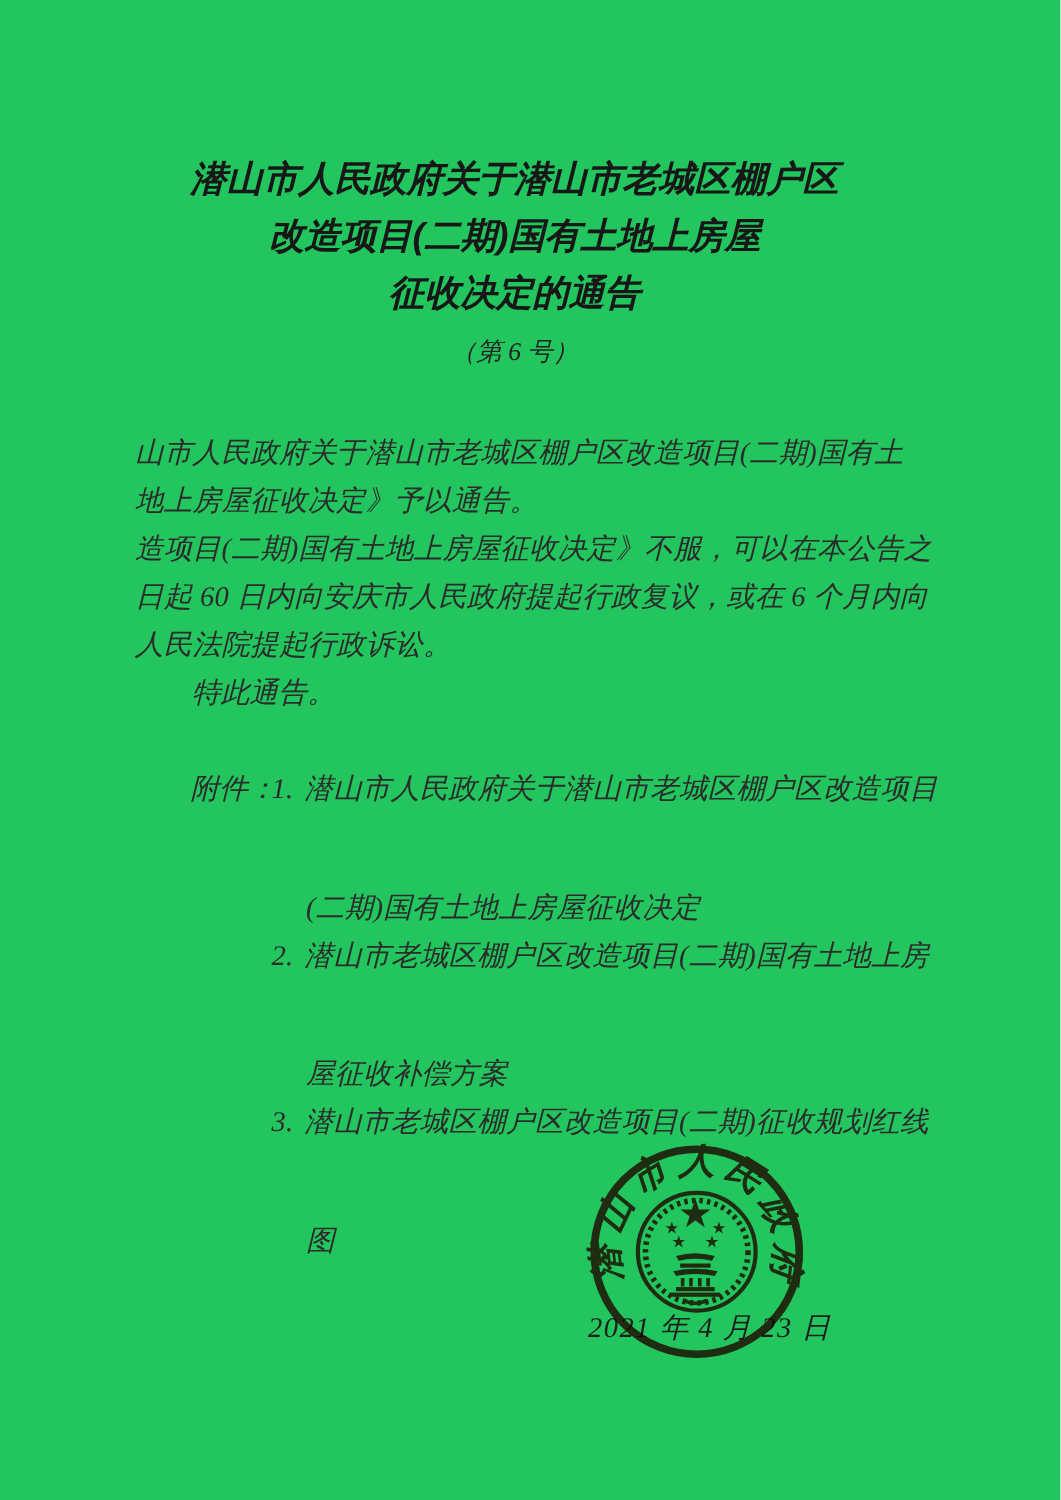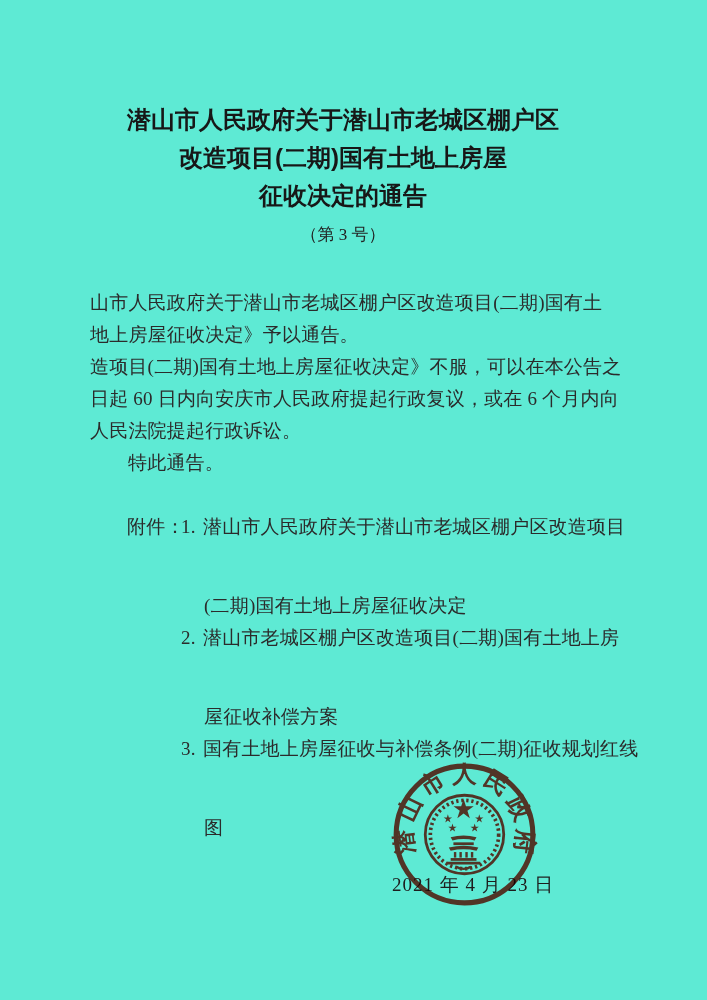--- a/index.html
+++ b/index.html
@@ -1,19 +1,20 @@
 <!DOCTYPE html>
 <html style="--seal-color: #d92a1e;"><head>
 <meta charset="utf-8">
 <style>
   html,body { margin:0; padding:0; background:#ffffff; }
   .page {
     position:relative; width:707px; height:1000px;
-    background:#5eead4; overflow:hidden;
+    background:#22c55e; overflow:hidden;
     font-family:"Liberation Serif","DejaVu Serif",serif;
+    font-style:italic;
   }
   
   .title {
     position:absolute; top:101px; left:0; width:686px;
     text-align:center; font-weight:bold;
     font-size:24px; line-height:38px; color:#171717;
     font-family:"Liberation Sans","DejaVu Sans",sans-serif;
   }
   .doc-no {
     position:absolute; top:223px; left:0; width:686px;
@@ -53,38 +54,38 @@
 <body>
 
 <div class="page">
 
   <div class="title">
     <div>潜山市人民政府关于潜山市老城区棚户区</div>
     <div>改造项目(二期)国有土地上房屋</div>
     <div>征收决定的通告</div>
   </div>
 
-  <div class="doc-no">（第 3 号）</div>
+  <div class="doc-no">（第 6 号）</div>
 
   <div class="flow">
     <div class="line">山市人民政府关于潜山市老城区棚户区改造项目(二期)国有土</div>
     <div class="line">地上房屋征收决定》予以通告。</div>
     <div class="line">造项目(二期)国有土地上房屋征收决定》不服，可以在本公告之</div>
     <div class="line">日起 60 日内向安庆市人民政府提起行政复议，或在 6 个月内向</div>
     <div class="line">人民法院提起行政诉讼。</div>
     <div class="line ind">特此通告。</div>
     <div class="line blank"></div>
 
     <div class="line att-first"><span class="att-label">附件：</span><span class="att-num">1.</span><span>潜山市人民政府关于潜山市老城区棚户区改造项目</span></div>
     <div class="line att-cont">(二期)国有土地上房屋征收决定</div>
 
     <div class="line att-num-line"><span class="att-num">2.</span><span>潜山市老城区棚户区改造项目(二期)国有土地上房</span></div>
     <div class="line att-cont">屋征收补偿方案</div>
 
-    <div class="line att-num-line"><span class="att-num">3.</span><span>国有土地上房屋征收与补偿条例(二期)征收规划红线</span></div>
+    <div class="line att-num-line"><span class="att-num">3.</span><span>潜山市老城区棚户区改造项目(二期)征收规划红线</span></div>
     <div class="line att-cont">图</div>
   </div>
 
   <div class="date">2021 年 4 月 23 日</div>
 
   <svg class="seal" viewBox="0 0 170 170" aria-hidden="true">
     <defs>
       <path id="sealArc" d="M 35.6 113.5 A 57 57 0 1 1 134.4 113.5" fill="none"></path>
       <path id="star" d="M0,-10 L2.25,-3.09 L9.51,-3.09 L3.63,1.18 L5.88,8.09 L0,3.82 L-5.88,8.09 L-3.63,1.18 L-9.51,-3.09 L-2.25,-3.09 Z"></path>
     </defs>

